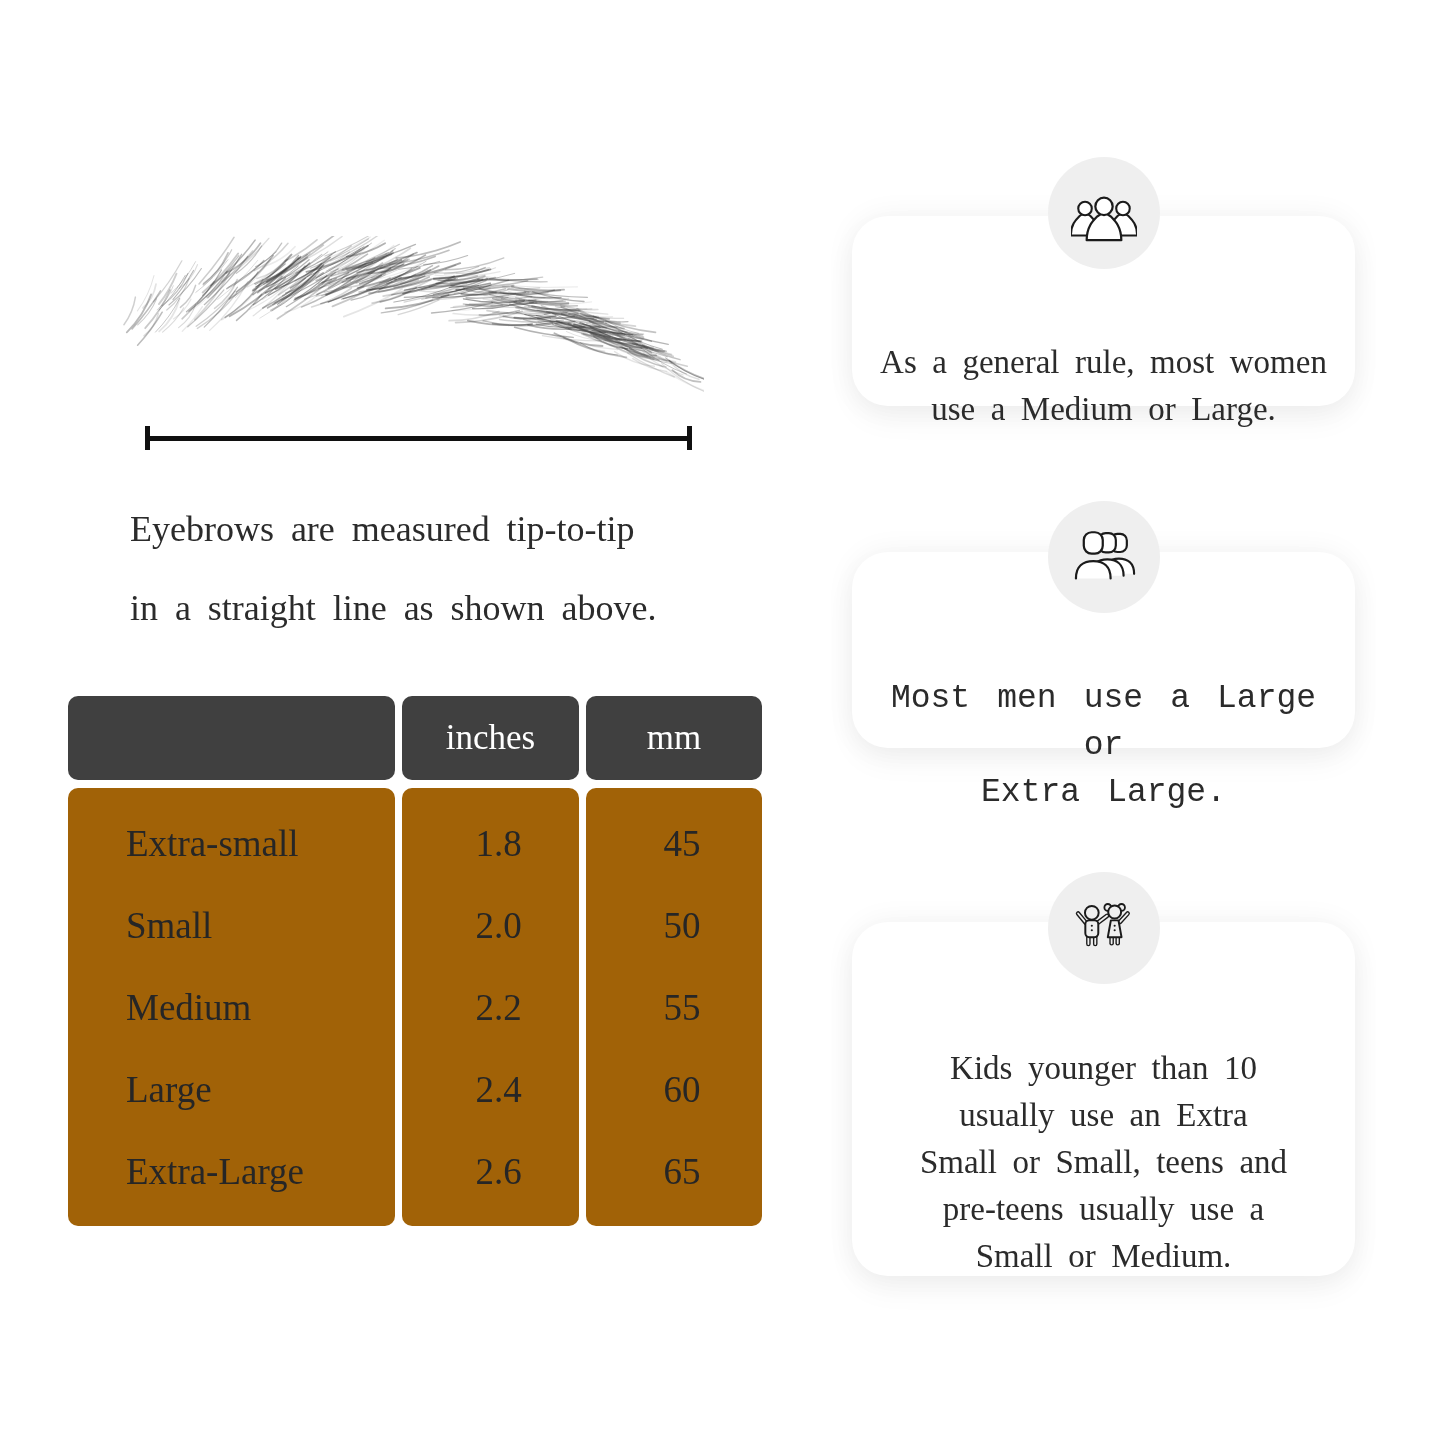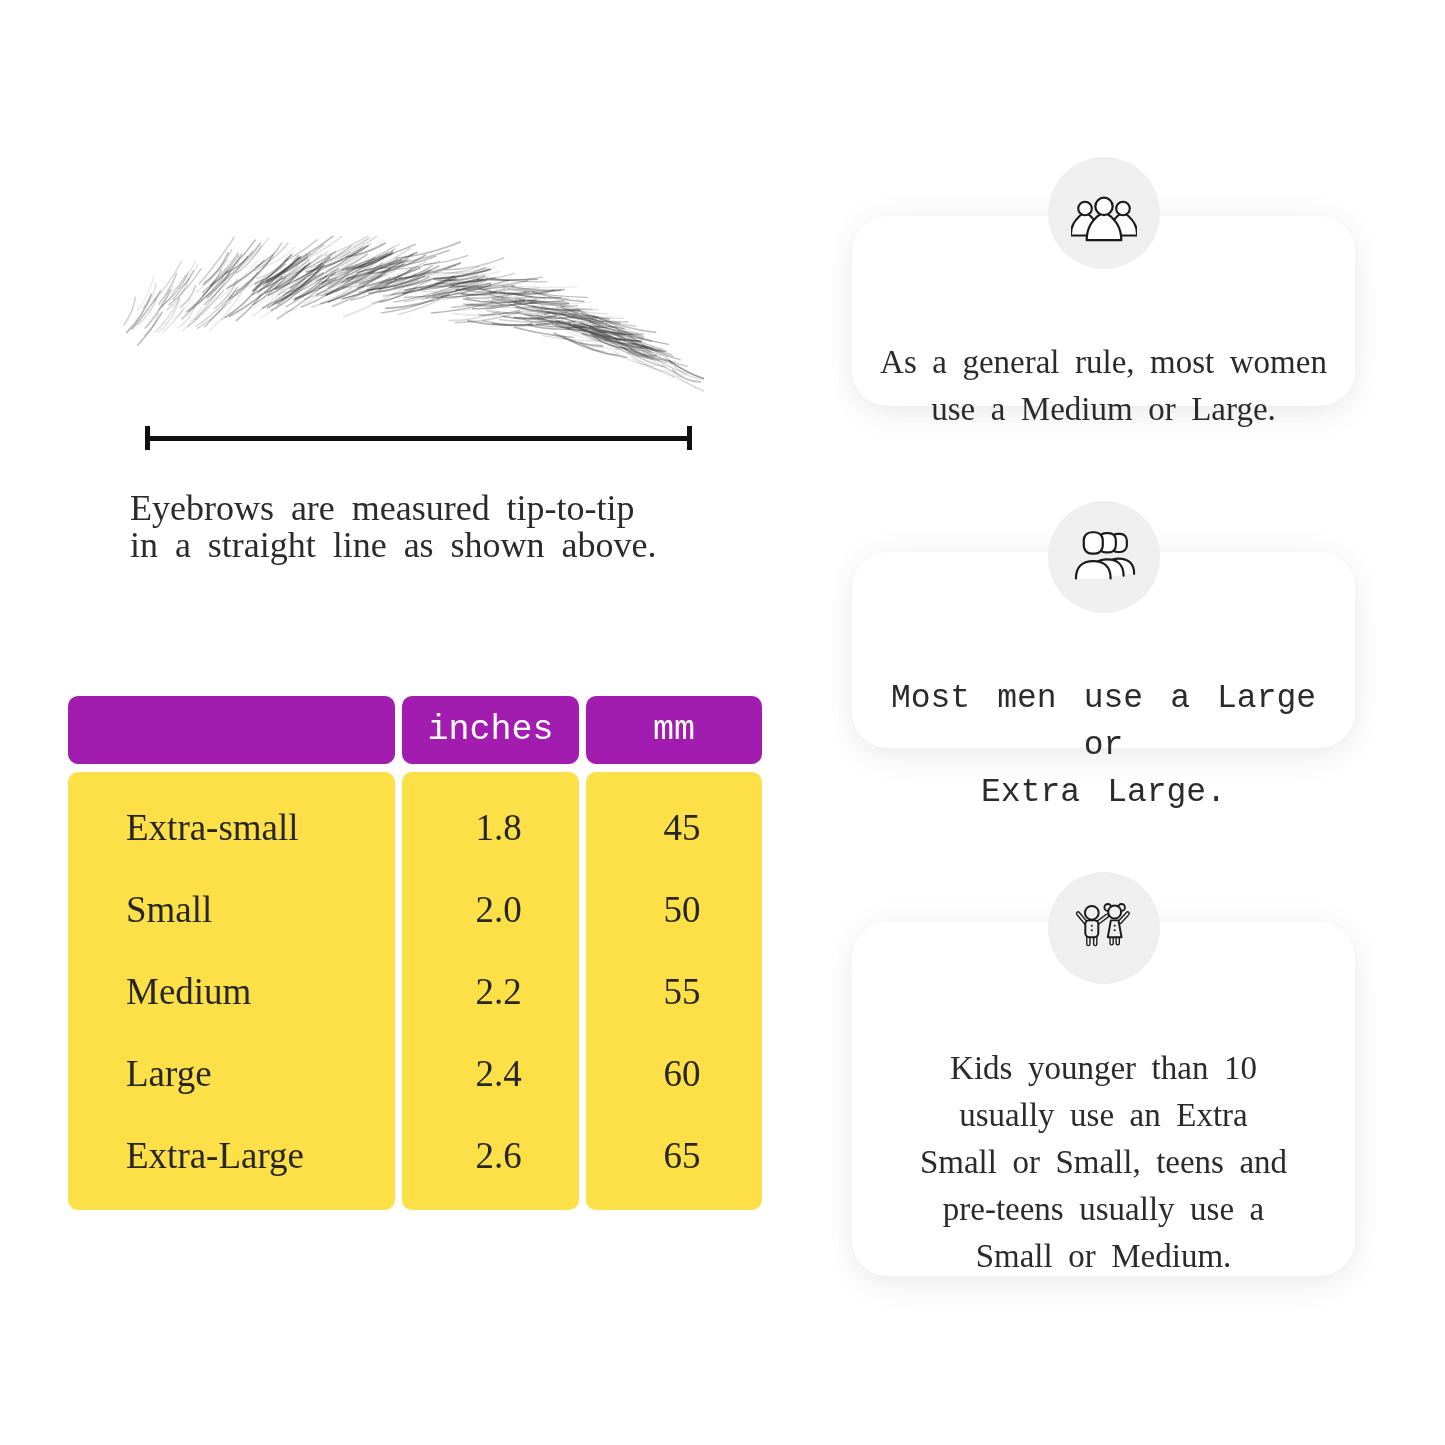--- a/index.html
+++ b/index.html
@@ -12,35 +12,35 @@
   
   #brow-svg{position:absolute;left:112px;top:236px;width:592px;height:160px;}
   .measure-line{position:absolute;left:145px;top:426px;width:547px;height:24px;}
   .measure-line .bar{position:absolute;left:0;right:0;top:10px;height:5px;background:#101010;}
   .measure-line::before,.measure-line::after{
     content:"";position:absolute;top:0;width:5px;height:24px;background:#101010;}
   .measure-line::before{left:0;}
   .measure-line::after{right:0;}
   #caption{
     position:absolute;left:130px;top:490px;width:640px;
-    font-size:36px;line-height:37px;color:#2b2b2b;
+    font-size:36px;line-height:79px;color:#2b2b2b;
     white-space:pre-line;word-spacing:0.22em;
   }
   
   #size-table{position:absolute;left:68px;top:696px;display:flex;gap:7px;}
   .t-col{display:flex;flex-direction:column;gap:8px;}
   .t-col.c1{width:327px;}
   .t-col.c2{width:177px;}
   .t-col.c3{width:176px;justify-content:space-between;}
   .t-head{
-    height:68px;background:#a21caf;border-radius:10px;
-    color:#ffffff;font-size:35px;display:flex;align-items:center;justify-content:center;font-family:Liberation Mono, monospace;
+    height:84px;background:#404040;border-radius:10px;
+    color:#ffffff;font-size:35px;display:flex;align-items:center;justify-content:center;
   }
   .t-body{
-    background:#fde047;border-radius:10px;height:410px;padding:14px 0;
+    background:#a16207;border-radius:10px;height:410px;padding:14px 0;
     display:flex;flex-direction:column;
   }
   .t-cell{flex:1;display:flex;align-items:center;font-size:37px;color:#262626;padding-left:16px;}
   .c1 .t-cell{padding-left:58px;}
   .c2 .t-cell,.c3 .t-cell{justify-content:center;}
   
   .card{
     position:absolute;left:852px;width:503px;background:#ffffff;border-radius:36px;
     box-shadow:0 0 30px rgba(0,0,0,0.055),0 14px 30px rgba(0,0,0,0.045);
   }

